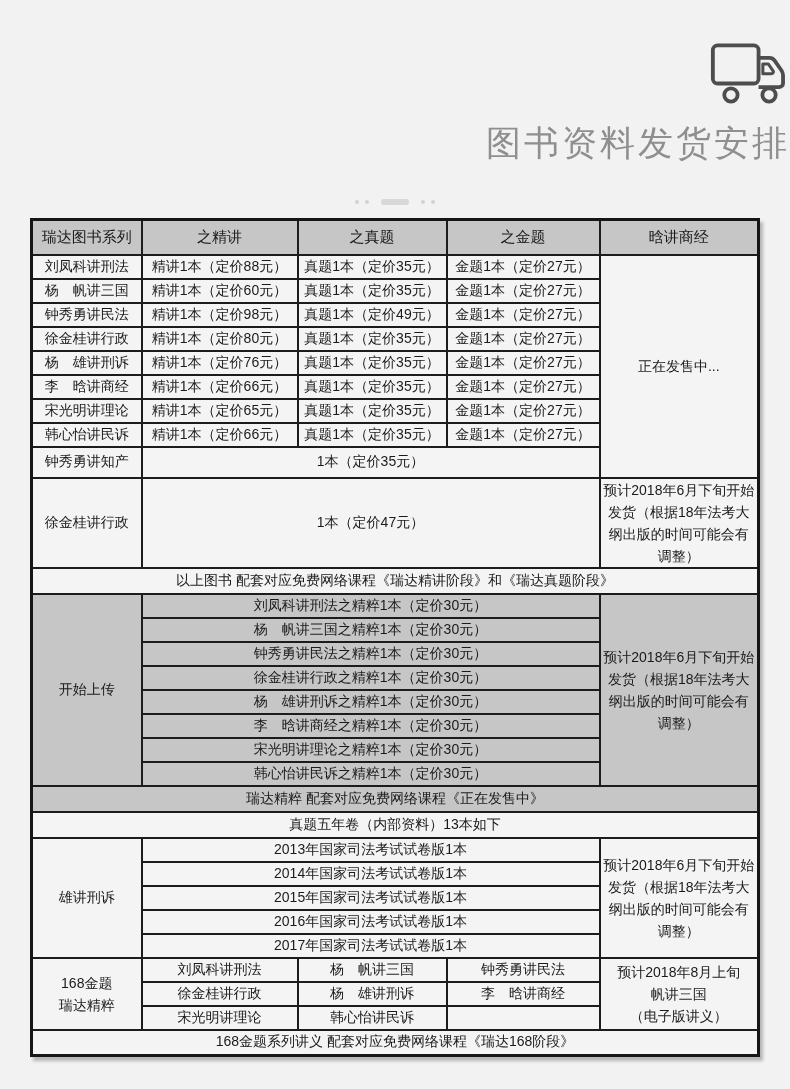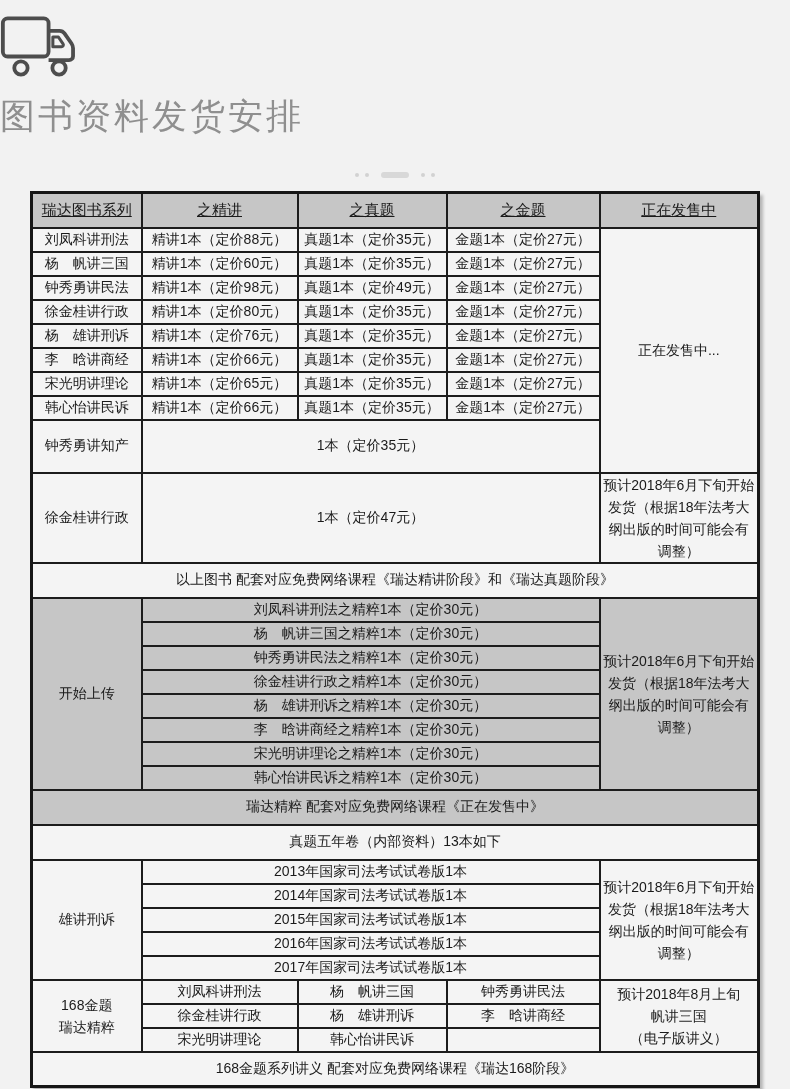--- a/index.html
+++ b/index.html
@@ -3,21 +3,21 @@
 <meta charset="utf-8">
 <style>
   html,body{margin:0;padding:0;}
   body{
     width:790px;height:1089px;
     background:#f2f2f2;
     font-family:"Liberation Sans","DejaVu Sans",sans-serif;
     color:#1a1a1a;
     overflow:hidden;
   }
-  .hero{ text-align:left; padding-top:15px; }
+  .hero{ text-align:right; padding-top:8px;margin-top:34px; }
   .truck{ display:inline-block; }
   .page-title{
     margin:10px 0 0 0;
     font-size:35px;
     font-weight:normal;
     letter-spacing:3px;
     color:#8f8f8f;
   }
   .ornament{
     margin-top:31px;
@@ -40,25 +40,25 @@
     border:2px solid #1c1c1c;
     font-size:14px;
     font-weight:normal;
     text-align:center;
     vertical-align:middle;
     padding:0 2px;
     overflow:hidden;
   }
   .g{ background:#c6c6c6; }
   .h-head{ height:35px; }
-  .h-head th{ font-size:15px;text-decoration:underline; }
+  .h-head th{ font-size:15px; }
   .h-book{ height:24px; }
-  .h-zhichan{ height:53px; }
+  .h-zhichan{ height:31px; }
   .h-juansi{ height:89px; }
-  .h-note{ height:35px; }
+  .h-note{ height:26px; }
   .h-item{ height:24px; }
   .ship{ line-height:22px; }
   .pre{ white-space:pre-line; line-height:22px; }
 </style>
 </head>
 <body>
 
 <div class="hero">
   <svg class="truck" width="80" height="64" viewBox="0 0 84 66" fill="none">
     <rect x="3" y="3" width="48" height="40" rx="5" stroke="#4d4d4d" stroke-width="4"></rect>
@@ -84,21 +84,21 @@
       <col style="width:149px">
       <col style="width:153px">
       <col style="width:159px">
   </colgroup>
   <thead>
     <tr class="h-head">
       <th class="g">瑞达图书系列</th>
       <th class="g">之精讲</th>
       <th class="g">之真题</th>
       <th class="g">之金题</th>
-      <th class="g">正在发售中</th>
+      <th class="g">晗讲商经</th>
     </tr>
   </thead>
   <tbody>
     <tr class="h-book">
       <td>刘凤科讲刑法</td>
       <td>精讲1本（定价88元）</td>
       <td>真题1本（定价35元）</td>
       <td>金题1本（定价27元）</td>
       <td rowspan="9" class="ship">正在发售中...</td>
     </tr>

